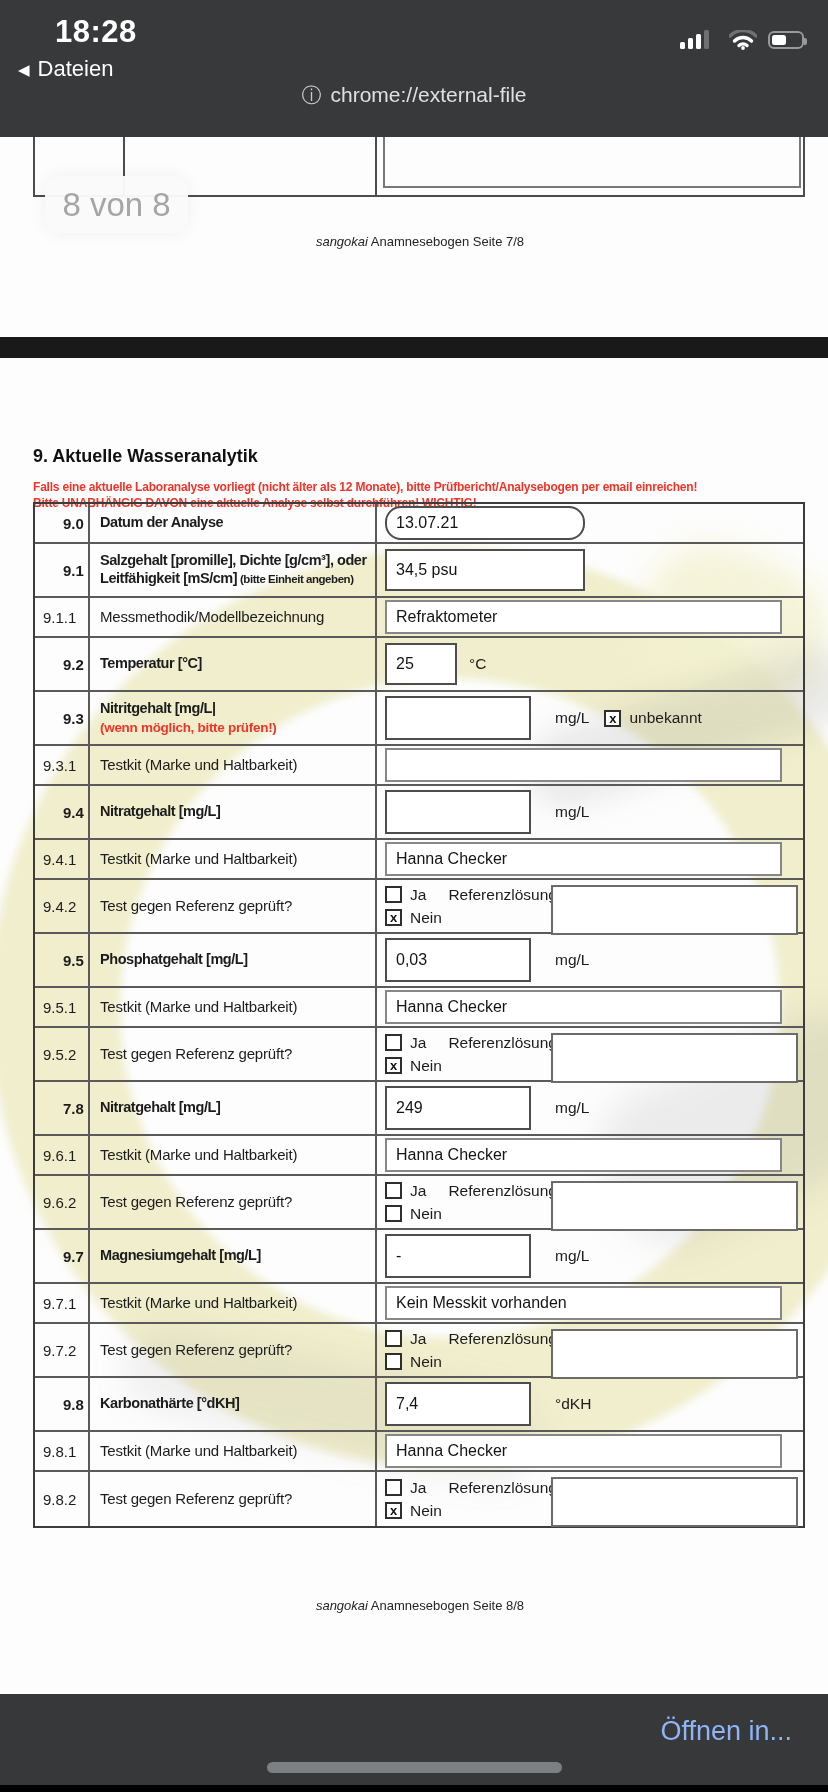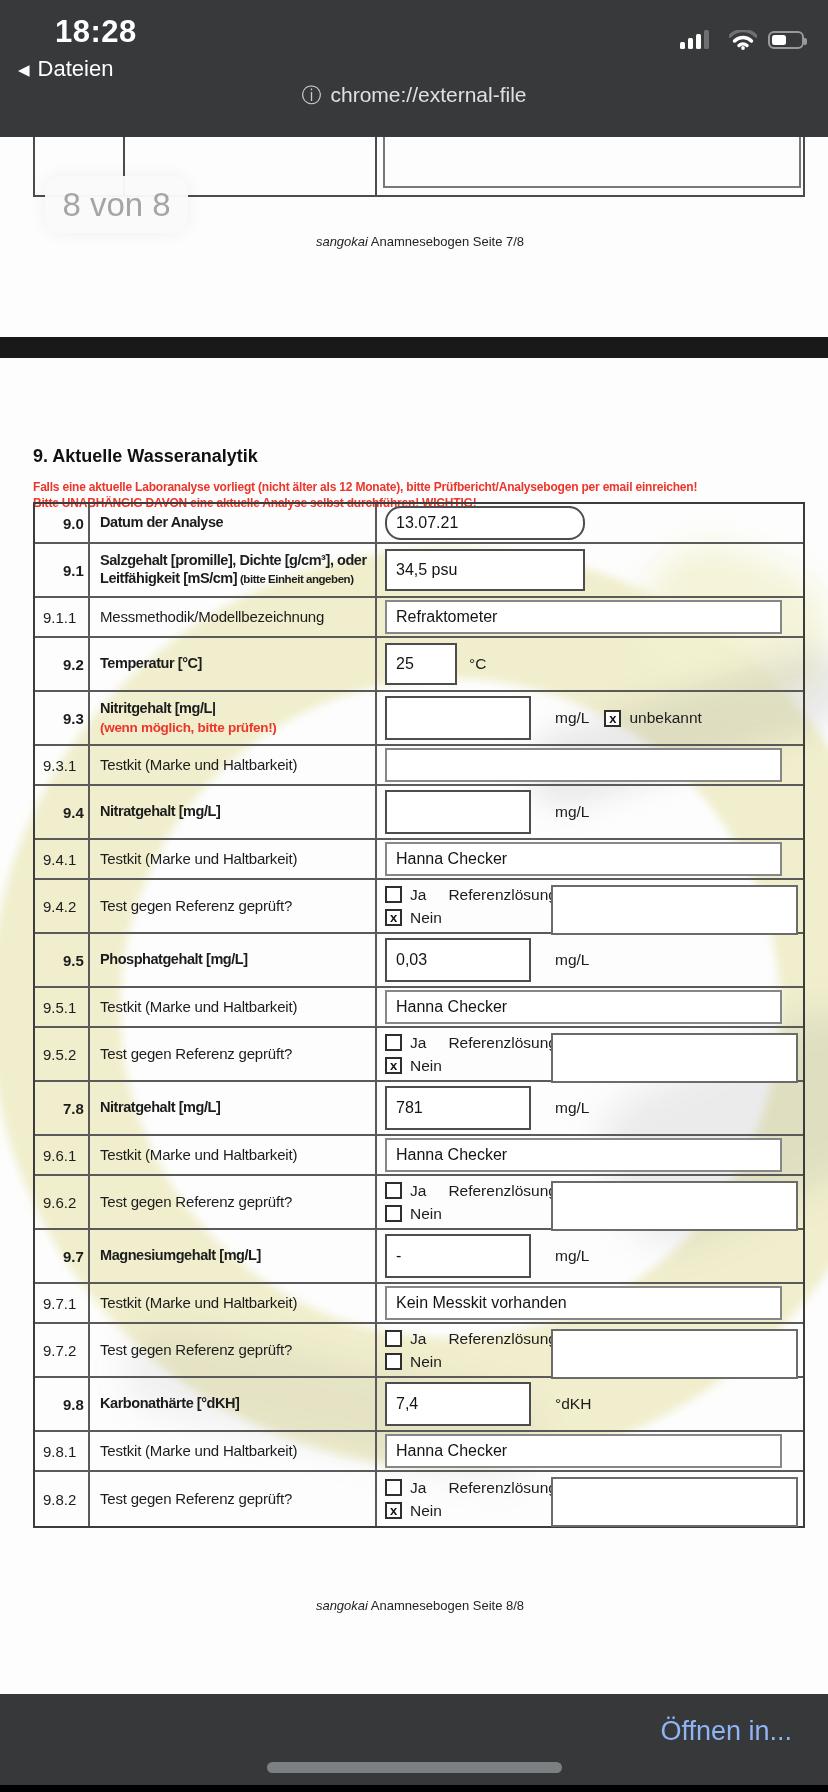--- a/index.html
+++ b/index.html
@@ -281,21 +281,21 @@
               </div>
               <div class="refbox"></div>
             </div>
   </div>
           <div class="row tall main">
     <div class="cell c-num">7.8</div>
     <div class="cell c-label">
               <div class="lab-line">Nitratgehalt [mg/L]</div>
             </div>
     <div class="cell c-content">
-              <div class="box unitw">781</div>
+              <div class="box unitw">249</div>
               <span class="unit">mg/L</span>
             </div>
   </div>
           <div class="row short">
     <div class="cell c-num">9.6.1</div>
     <div class="cell c-label">
               <div class="lab-line">Testkit (Marke und Haltbarkeit)</div>
             </div>
     <div class="cell c-content">
               <div class="box full">Hanna Checker</div>

